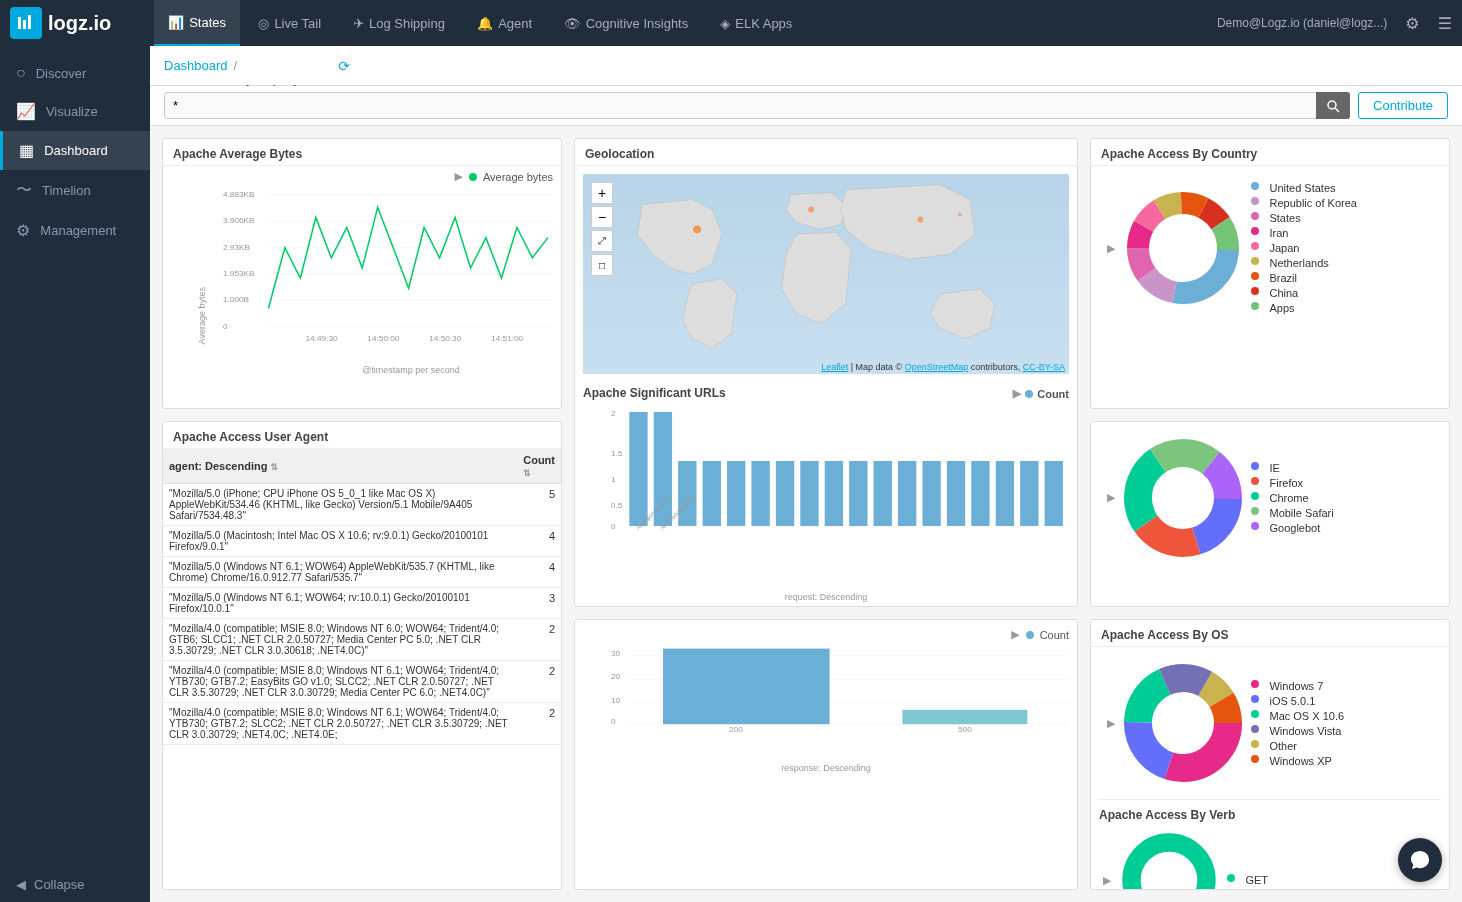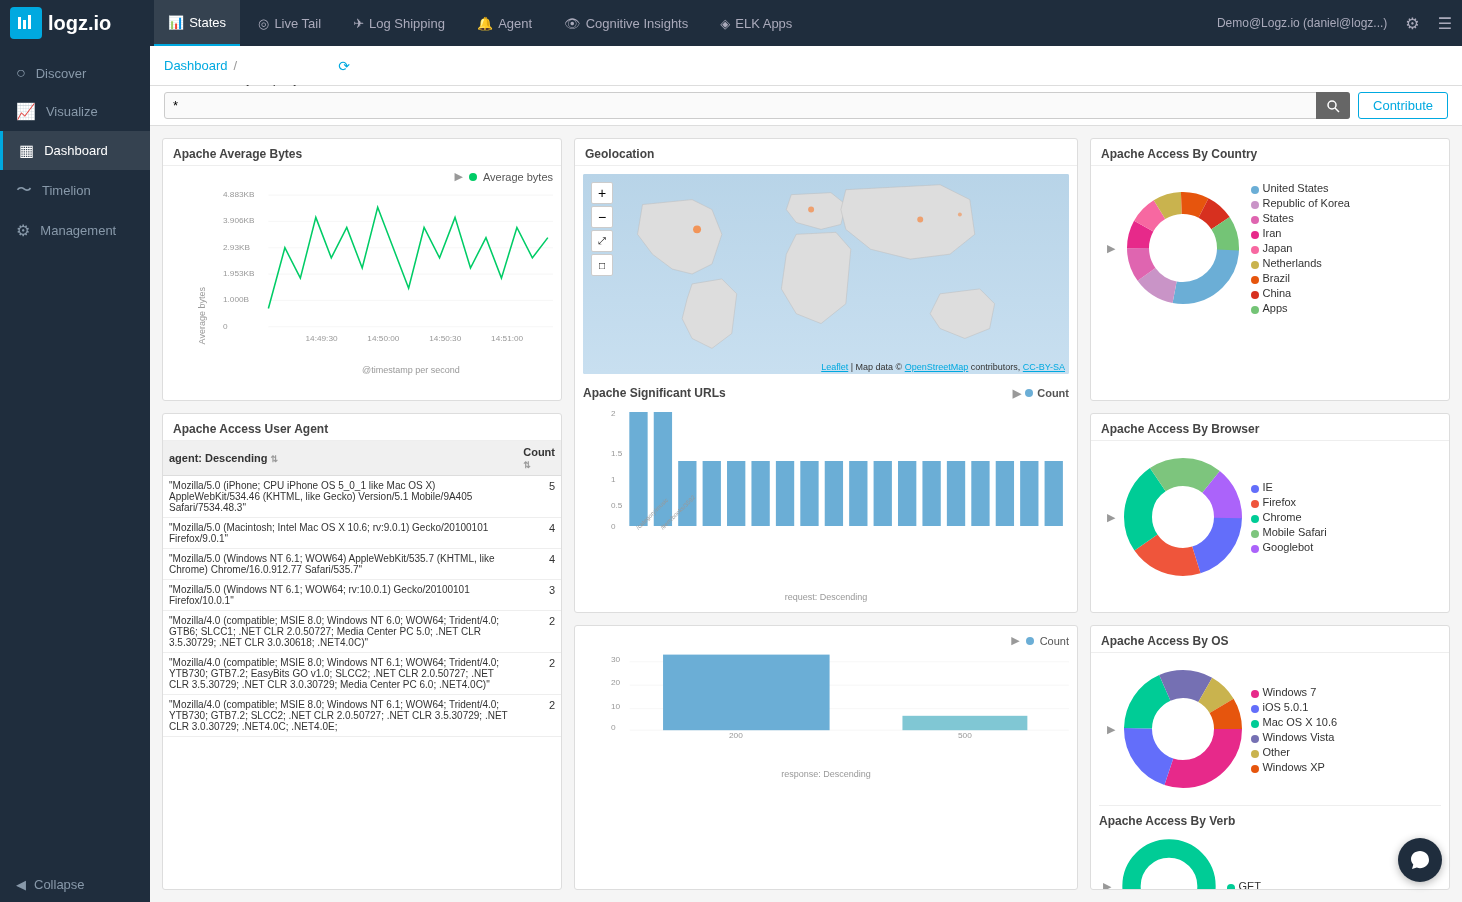--- a/index.html
+++ b/index.html
@@ -115,21 +115,21 @@
       width: 22px; height: 22px; background: #fff; border: 1px solid #ccc;
       cursor: pointer; font-size: 14px; display: flex; align-items: center;
       justify-content: center; border-radius: 2px;
     }
     .map-attribution { position: absolute; bottom: 2px; right: 4px; font-size: 9px; color: #333; }
 
     
     .donut-chart-wrap { display: flex; align-items: center; gap: 8px; padding: 8px; }
     .donut-svg { width: 120px; height: 120px; flex-shrink: 0; }
     .legend { display: flex; flex-direction: column; gap: 3px; font-size: 11px; }
-    .legend-item { display: flex; align-items: flex-end; gap: 3px; }
+    .legend-item { display: flex; align-items: flex-start; gap: 10px; }
     .legend-dot { width: 8px; height: 8px; border-radius: 50%; flex-shrink: 0; }
 
     
     .sort-ind { font-size: 9px; color: #999; }
 
     
     .dashboard-grid::-webkit-scrollbar { width: 6px; }
     .dashboard-grid::-webkit-scrollbar-track { background: #eee; }
     .dashboard-grid::-webkit-scrollbar-thumb { background: #bbb; border-radius: 3px; }
 
@@ -308,21 +308,21 @@
               <button class="map-btn">−</button>
               <button class="map-btn" style="font-size:10px;">⤢</button>
               <button class="map-btn" style="font-size:10px;">□</button>
             </div>
             <div class="map-attribution">
               <span style="color:#00a9e0;text-decoration:underline;cursor:pointer;">Leaflet</span> | Map data © <span style="color:#00a9e0;text-decoration:underline;cursor:pointer;">OpenStreetMap</span> contributors, <span style="color:#00a9e0;text-decoration:underline;cursor:pointer;">CC-BY-SA</span>
             </div>
           </div>
 
           <div style="margin-top:8px;">
-            <div style="font-size:12px;font-weight:bold;color:#444;padding:4px 0;display:flex;align-items:center;gap:6px;">
+            <div style="font-size:12px;font-weight:bold;color:#444;padding:4px 0;display:flex;align-items:flex-end;gap:6px;">
               <span>Apache Significant URLs</span>
               <span style="margin-left:auto;display:flex;align-items:center;gap:4px;">
                 <span style="color:#999;font-size:11px;">▶</span>
                 <span style="width:8px;height:8px;background:#6baed6;border-radius:50%;display:inline-block;"></span>
                 <span style="font-size:11px;color:#555;">Count</span>
               </span>
             </div>
             <div style="position:relative;height:200px;padding-left:28px;padding-bottom:70px;">
               <svg width="100%" height="100%" viewBox="0 0 450 130" preserveAspectRatio="none">
 
@@ -467,21 +467,20 @@
                 <tr>
                   <td style="font-size:10px;word-break:break-word;">"Mozilla/4.0 (compatible; MSIE 8.0; Windows NT 6.1; WOW64; Trident/4.0; YTB730; GTB7.2; SLCC2; .NET CLR 2.0.50727; .NET CLR 3.5.30729; .NET CLR 3.0.30729; .NET4.0C; .NET4.0E;</td>
                   <td class="count-col">2</td>
                 </tr>
               </tbody>
           </table>
         </div>
       </div>
 
       <div class="panel" style="grid-column:3;grid-row:2;">
-        <div class="panel-title">Apache Access By Browser</div>
         <div class="panel-body">
           <div class="donut-chart-wrap">
             <span style="color:#999;font-size:11px;align-self:center;">▶</span>
             <svg class="donut-svg" viewBox="0 0 120 120">
               <circle cx="60" cy="60" r="45" fill="none" stroke="#636efa" stroke-width="28" stroke-dasharray="57 226" stroke-dashoffset="0"></circle>
               <circle cx="60" cy="60" r="45" fill="none" stroke="#ef553b" stroke-width="28" stroke-dasharray="57 226" stroke-dashoffset="-57"></circle>
               <circle cx="60" cy="60" r="45" fill="none" stroke="#00cc96" stroke-width="28" stroke-dasharray="71 212" stroke-dashoffset="-114"></circle>
               <circle cx="60" cy="60" r="45" fill="none" stroke="#7dc57d" stroke-width="28" stroke-dasharray="57 226" stroke-dashoffset="-185"></circle>
               <circle cx="60" cy="60" r="45" fill="none" stroke="#ab63fa" stroke-width="28" stroke-dasharray="42 241" stroke-dashoffset="-242"></circle>
               <circle cx="60" cy="60" r="20" fill="white"></circle>

